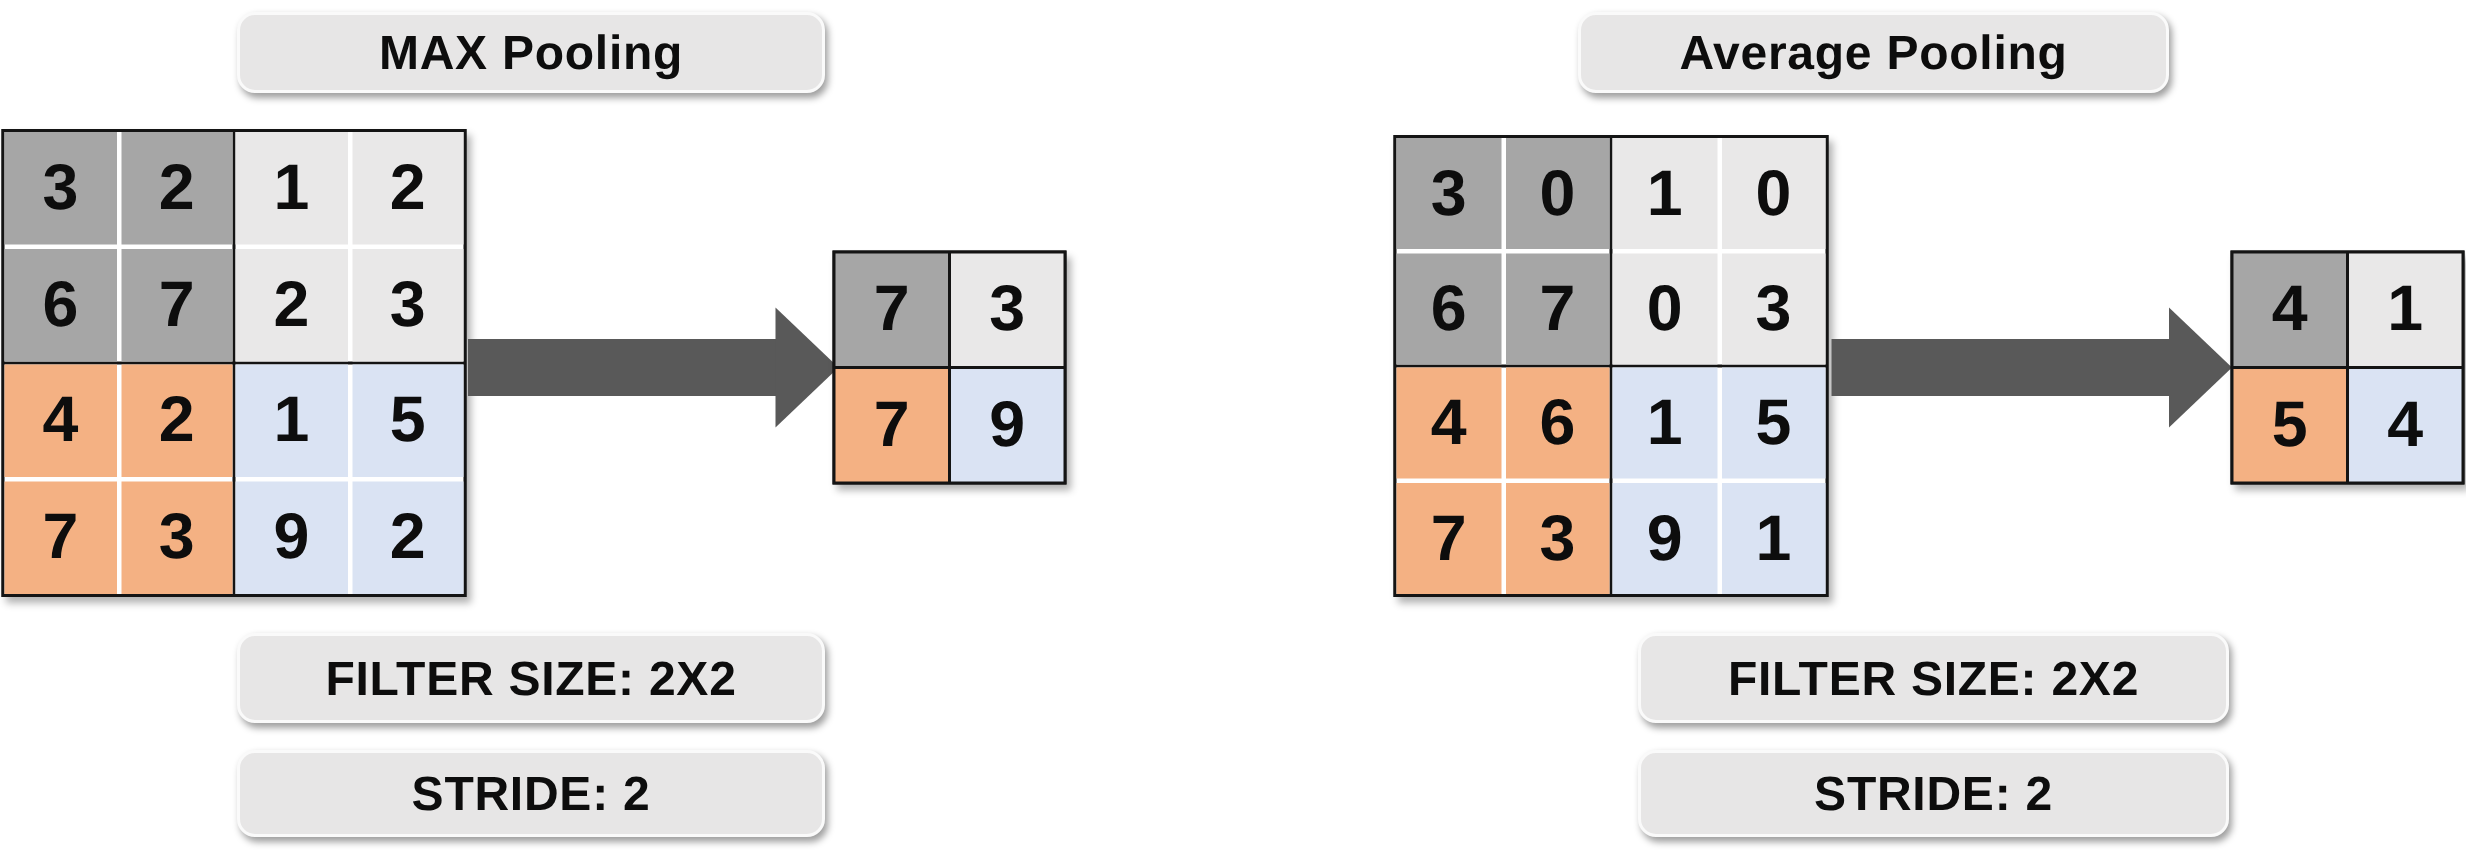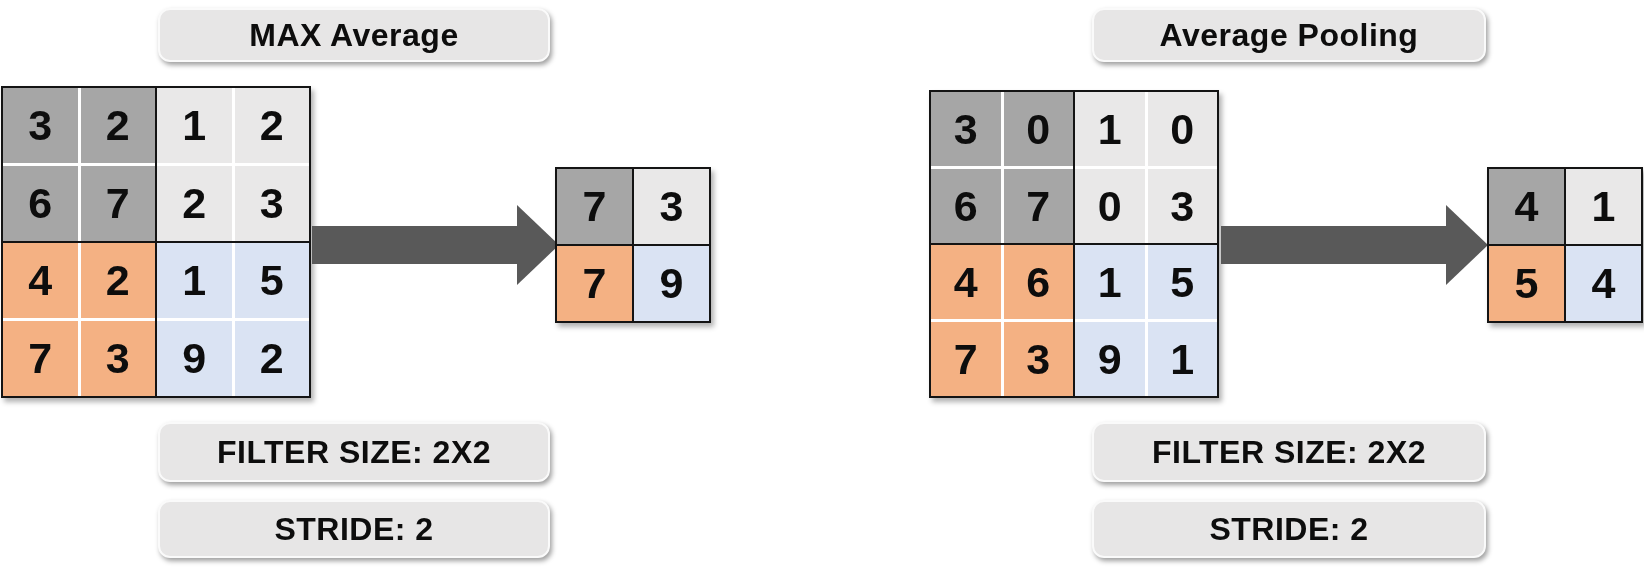--- a/index.html
+++ b/index.html
@@ -70,21 +70,21 @@
     width: 0; height: 0;
     border-top: 40px solid transparent;
     border-bottom: 40px solid transparent;
     border-left: 42px solid var(--arrow-gray, #595959);
   }
 </style>
 </head>
 <body>
 
 <div class="abs pill" style="left:158px; top:8px; width:392px; height:54px;">
-  <span>MAX Average</span>
+  <span>MAX Pooling</span>
 </div>
 
 <div class="abs grid4" style="left:1px; top:86px; width:310px; height:312px;">
   <div class="quad">
     <div class="cell c-gray">3</div>
     <div class="cell c-gray">2</div>
     <div class="cell c-gray">6</div>
     <div class="cell c-gray">7</div>
   </div>
   <div class="quad">
@@ -120,21 +120,21 @@
 </div>
 
 <div class="abs pill" style="left:158px; top:422px; width:392px; height:60px;">
   <span>FILTER SIZE: 2X2</span>
 </div>
 
 <div class="abs pill" style="left:158px; top:500px; width:392px; height:58px;">
   <span>STRIDE: 2</span>
 </div>
 
-<div class="abs pill" style="left:1092px; top:8px; width:394px; height:54px;">
+<div class="abs pill" style="left:1052px; top:8px; width:394px; height:54px;">
   <span>Average Pooling</span>
 </div>
 
 <div class="abs grid4" style="left:929px; top:90px; width:290px; height:308px;">
   <div class="quad">
     <div class="cell c-gray">3</div>
     <div class="cell c-gray">0</div>
     <div class="cell c-gray">6</div>
     <div class="cell c-gray">7</div>
   </div>

